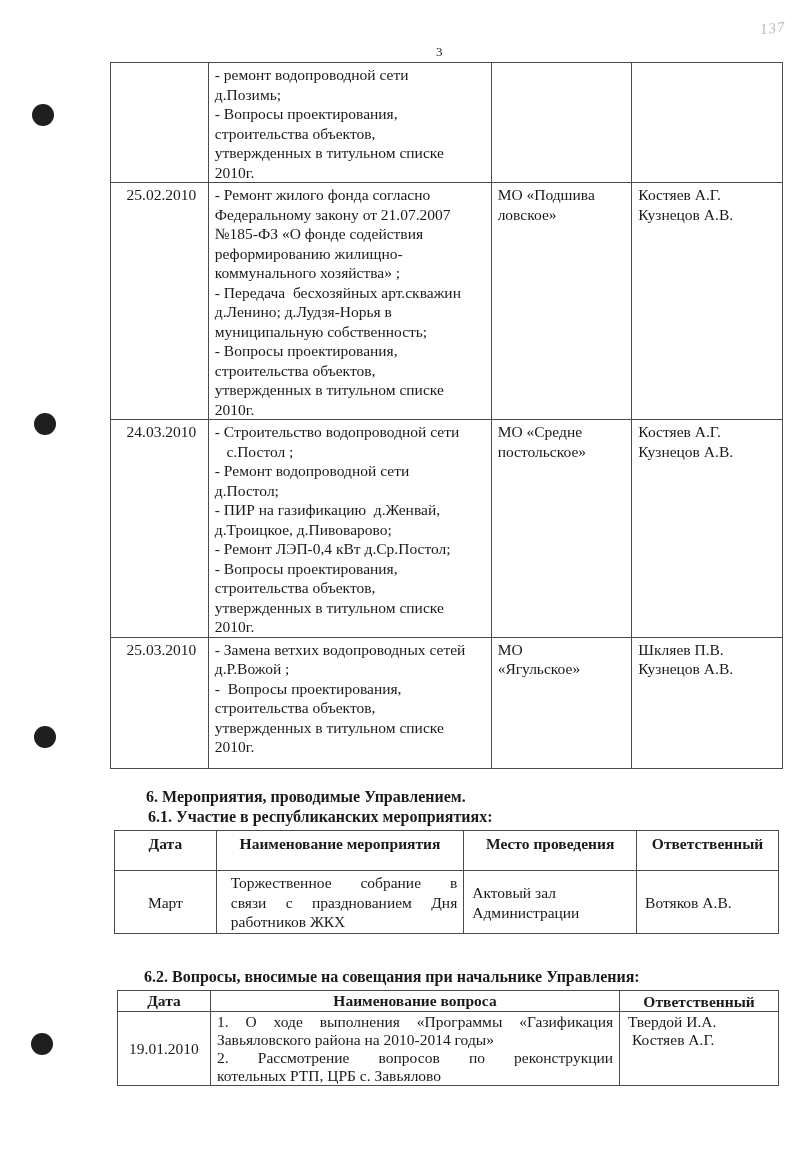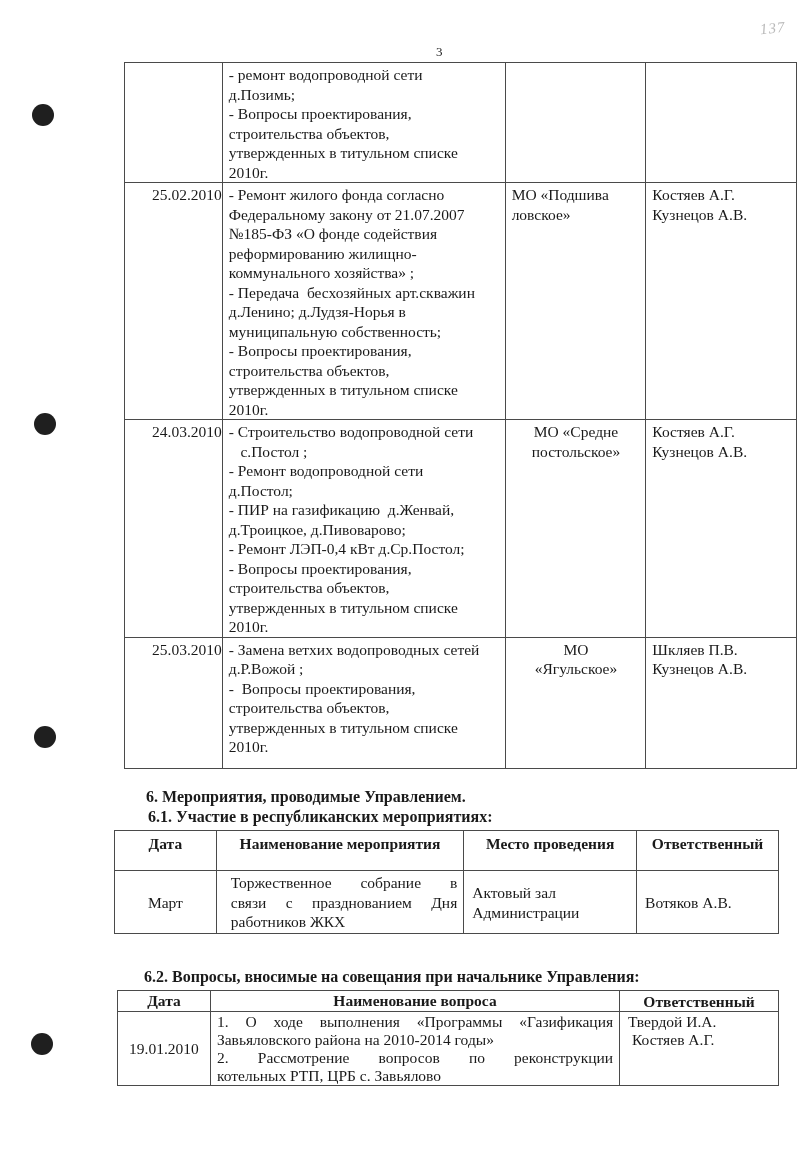--- a/index.html
+++ b/index.html
@@ -43,28 +43,28 @@
       border-collapse: collapse;
       font-size: 15.5px;
       line-height: 19.5px;
     }
     td, th {
       border: 1.3px solid #4a4a4a;
       vertical-align: top;
       padding: 1px 5px 0 5px;
     }
     
-    #t1 { left: 124px; top: 62px; width: 673px; }
+    #t1 { left: 110px; top: 62px; width: 673px; }
     #t1 col.c1 { width: 98px; }
     #t1 col.c2 { width: 283px; }
     #t1 col.c3 { width: 141px; }
     #t1 col.c4 { width: 151px; }
     #t1 td { padding: 2px 5px 0 6px; }
-    #t1 td.date { text-align: right; padding-left: 4px; padding-right: 0; }
-    #t1 td.center { text-align: center; }
+    #t1 td.date { text-align: center; padding-left: 4px; padding-right: 0; }
+    #t1 td.center { }
     .line { display: block; white-space: pre; }
 
     .heading {
       position: absolute;
       font-weight: bold;
       font-size: 16px;
     }
     #h6 { left: 146px; top: 768px; margin-top: 20px; }
     #h61 { left: 148px; top: 808px; }
     #h62 { left: 144px; top: 968px; }

